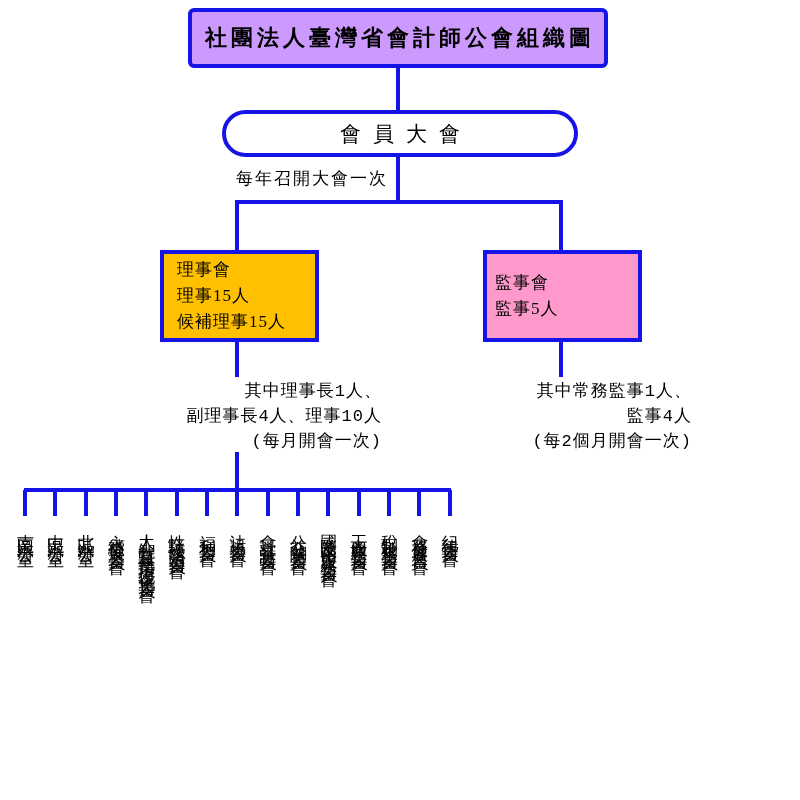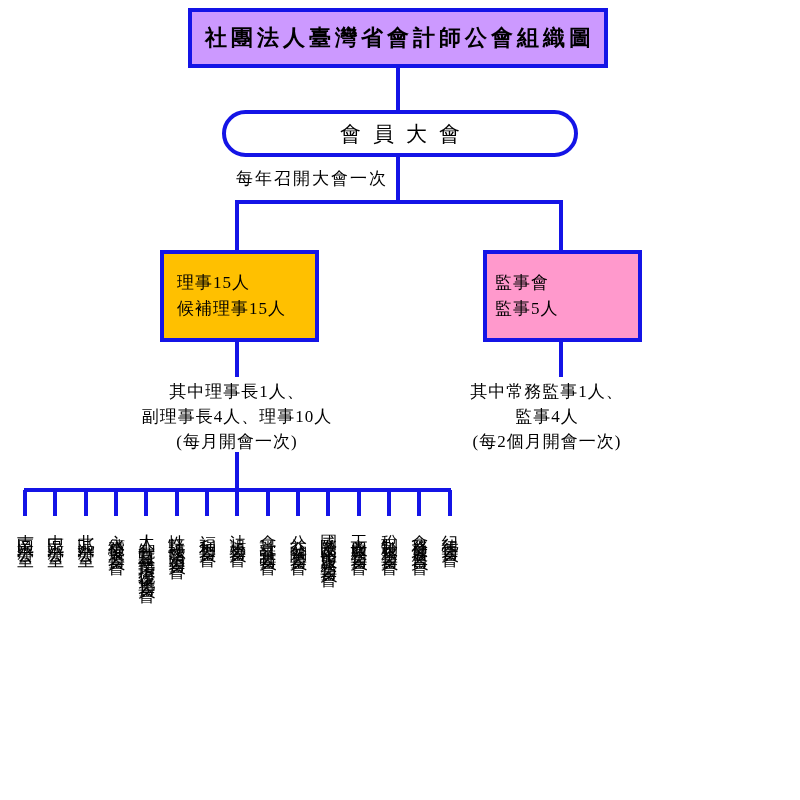--- a/index.html
+++ b/index.html
@@ -10,21 +10,21 @@
     font-family:"Liberation Serif","DejaVu Serif",serif;
     color:#000000;
     overflow:hidden;
   }
   
   .hline,.vline{position:absolute;background:var(--line,#1414E6);}
   
   .title-box{
     position:absolute;left:188px;top:8px;width:420px;height:60px;
     box-sizing:border-box;border:4px solid var(--line,#1414E6);
-    border-radius:0;background:var(--title-fill,#CC99FF);
+    border-radius:6px;background:var(--title-fill,#CC99FF);
     display:flex;align-items:center;justify-content:center;
     font-size:22px;letter-spacing:4px;font-weight:bold;
     text-indent:4px;
   }
   
   .oval{
     position:absolute;left:222px;top:110px;width:356px;height:47px;
     box-sizing:border-box;border:4px solid var(--line,#1414E6);
     border-radius:24px;background:#ffffff;
     display:flex;align-items:center;justify-content:center;
@@ -38,21 +38,21 @@
     position:absolute;top:250px;width:159px;height:92px;
     box-sizing:border-box;border:4px solid var(--line,#1414E6);
     display:flex;flex-direction:column;justify-content:center;
     padding-left:13px;font-size:17px;line-height:26px;letter-spacing:1px;
   }
   .board-box{left:160px;background:var(--board-fill,#FFC000);}
   .sup-box{left:483px;background:var(--sup-fill,#FF99CC);padding-left:8px;}
   
   .note-block{
     position:absolute;top:379px;width:290px;
-    font-size:17px;line-height:25px;text-align:center;letter-spacing:1px;
+    font-size:17px;line-height:25px;text-align:right;letter-spacing:1px;font-family:Liberation Mono, monospace;
   }
   .note-block-left{left:92px;}
   .note-block-right{left:402px;}
   
   .committee-row{
     position:absolute;left:10px;top:490px;width:455px;
     display:flex;justify-content:space-between;
   }
   .committee-col{width:32px;display:flex;flex-direction:column;align-items:center;}
   .tick{width:4px;height:26px;background:var(--line,#1414E6);}
@@ -76,20 +76,21 @@
 
   <div class="vline" style="left:396px;top:155px;width:4px;height:49px;"></div>
 
   <div class="note-inline note-left">每年召開大會一次</div>
 
   <div class="hline" style="left:235px;top:200px;width:328px;height:4px;"></div>
   <div class="vline" style="left:235px;top:200px;width:4px;height:50px;"></div>
   <div class="vline" style="left:559px;top:200px;width:4px;height:50px;"></div>
 
   <div class="org-box board-box">
+    <div>理事會</div>
     <div>理事15人</div>
     <div>候補理事15人</div>
   </div>
 
   <div class="org-box sup-box">
     <div>監事會</div>
     <div>監事5人</div>
   </div>
 
   <div class="vline" style="left:235px;top:342px;width:4px;height:35px;"></div>

